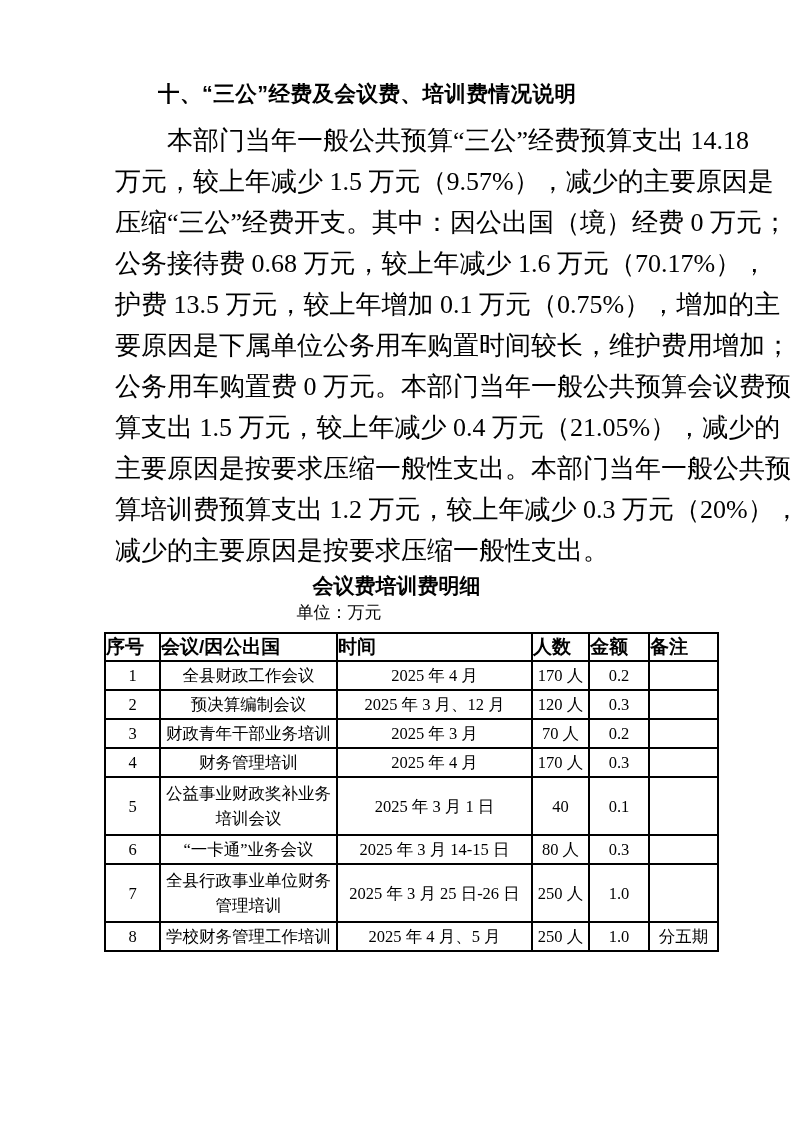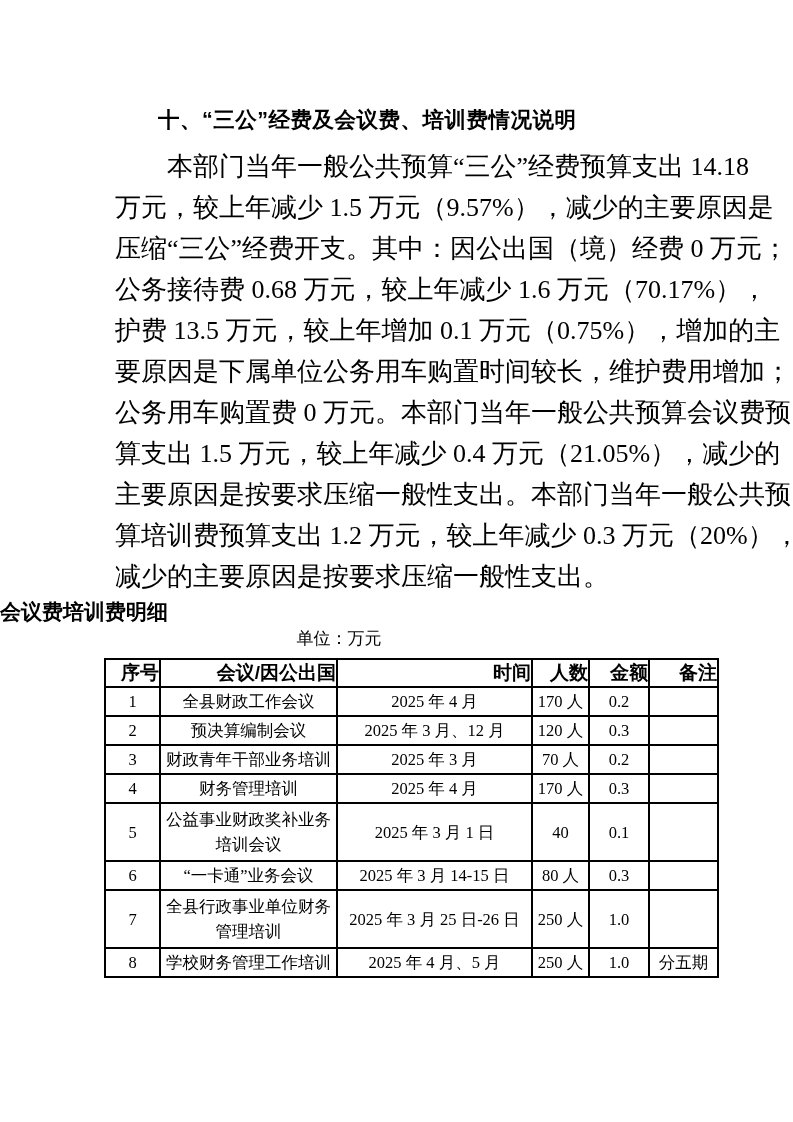--- a/index.html
+++ b/index.html
@@ -7,21 +7,21 @@
     padding: 0;
     background: #ffffff;
   }
   .page {
     position: relative;
     width: 793px;
     height: 1122px;
     margin: 0 auto;
     background: #ffffff;
     box-sizing: border-box;
-    padding-top: 106px;
+    padding-top: 80px;
     color: #000000;
     font-family: "Liberation Serif", "DejaVu Serif", serif;
     overflow: hidden;
   }
   .heading {
     margin: 0 115px 0 158px;
     font-family: "Liberation Sans", "DejaVu Sans", sans-serif;
     font-weight: 700;
     font-size: 21.5px;
     line-height: 28px;
@@ -41,21 +41,21 @@
   .para .line.indent {
     text-indent: 2em;
   }
   .para .line.last {
     text-align: right;
     text-align-last: left;
     white-space: normal;
   }
   .table-title {
     margin-top: 1px;
-    text-align: left;
+    text-align: center;
     font-family: "Liberation Sans", "DejaVu Sans", sans-serif;
     font-weight: 700;
     font-size: 21px;
     line-height: 27px;
   }
   .unit {
     margin: 4px 115px 0 0;
     text-align: center;
     font-size: 17px;
     line-height: 20px;
@@ -71,21 +71,21 @@
     border: 2px solid #000000;
     padding: 0;
     vertical-align: middle;
     overflow: hidden;
   }
   table.detail th {
     font-family: "Liberation Sans", "DejaVu Sans", sans-serif;
     font-weight: 700;
     font-size: 19px;
     height: 25px;
-    text-align: right;
+    text-align: left;
   }
   table.detail td {
     font-size: 16.5px;
     line-height: 24px;
     height: 27px;
     text-align: center;
   }
   tr.tall td { height: 56px; line-height: 25px; }
   td.left {
     text-align: left;

